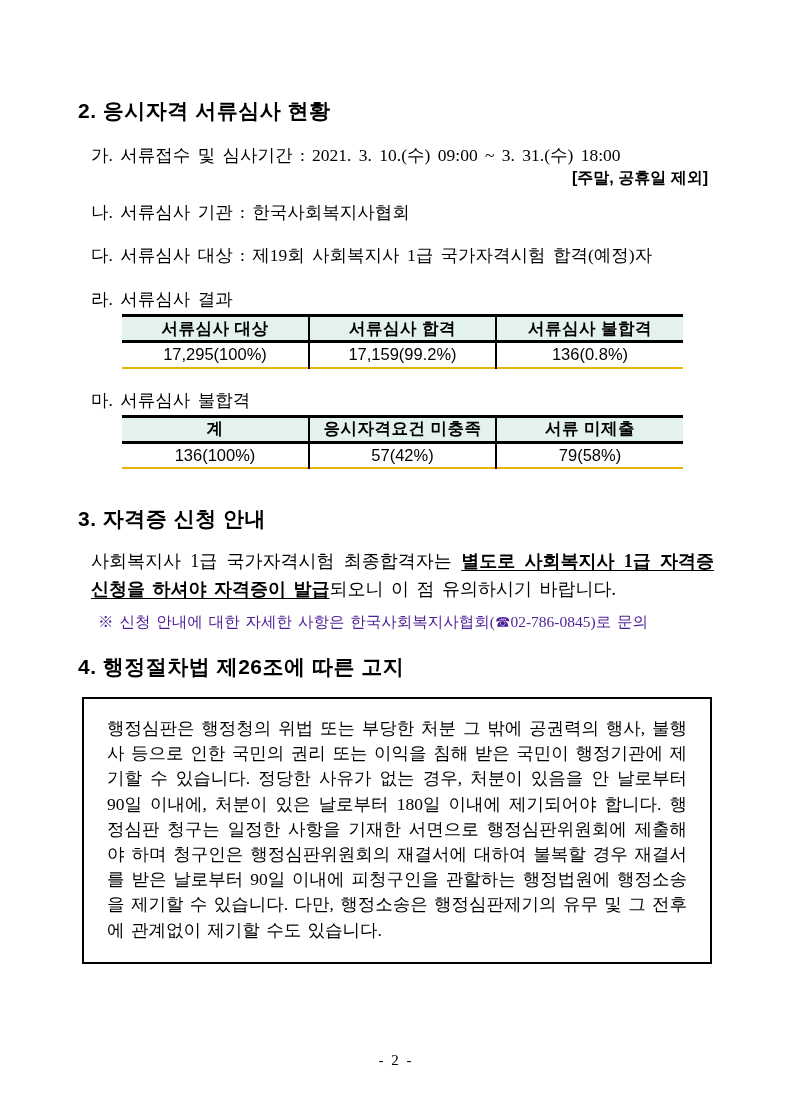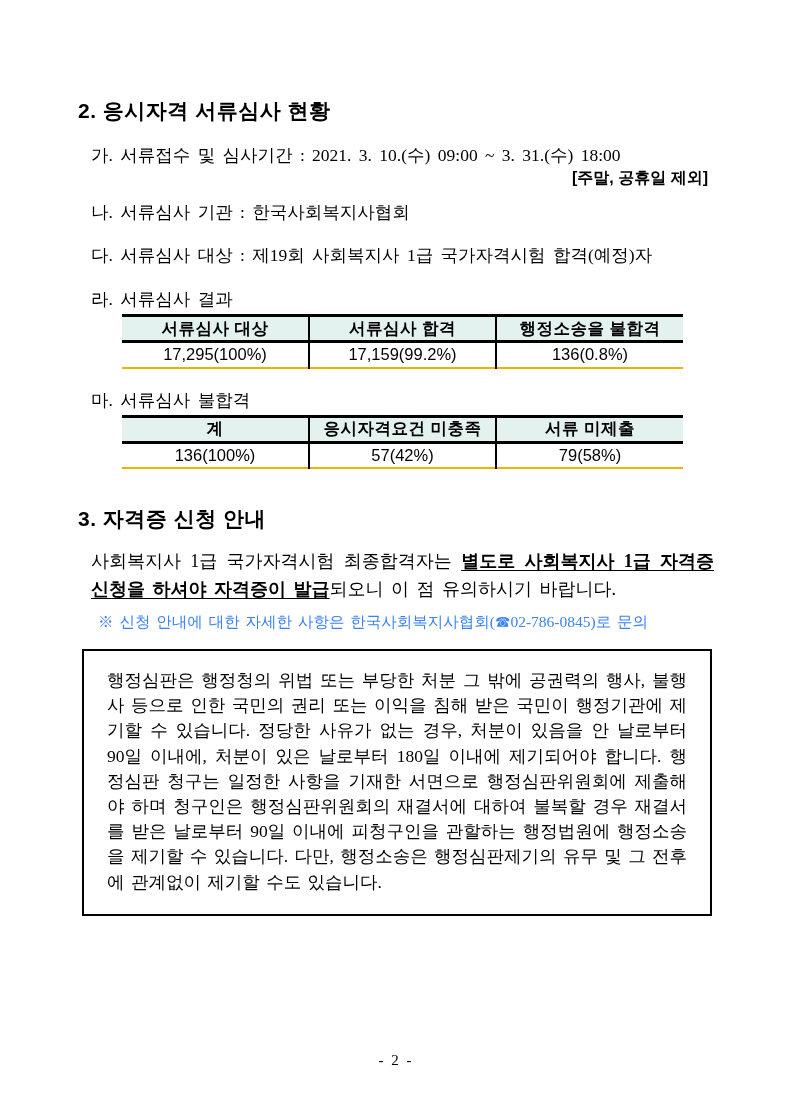--- a/index.html
+++ b/index.html
@@ -80,21 +80,21 @@
     line-height: 27.5px;
     text-align: justify;
     word-spacing: 3px;
   }
   .cert-para .emph {
     font-weight: bold;
     text-decoration: underline;
     text-underline-offset: 3px;
   }
   .apply-note {
-    color: #3b82f6;
+    color: #4c1d95;
     font-size: 15.5px;
     line-height: 20px;
     margin: 9px 0 0 20px;
     word-spacing: 2px;
   }
 
   
   .notice-box {
     border: 2px solid #000;
     margin: 17px 4px 0 4px;
@@ -126,21 +126,21 @@
   <div class="weekend-note">[주말, 공휴일 제외]</div>
   <div class="doc-item mt-na">나. 서류심사 기관 : 한국사회복지사협회</div>
   <div class="doc-item mt-da">다. 서류심사 대상 : 제19회 사회복지사 1급 국가자격시험 합격(예정)자</div>
   <div class="doc-item mt-ra">라. 서류심사 결과</div>
 
   <table class="review-table">
     <thead>
       <tr>
         <th>서류심사 대상</th>
         <th>서류심사 합격</th>
-        <th>행정소송을 불합격</th>
+        <th>서류심사 불합격</th>
       </tr>
     </thead>
     <tbody>
       <tr>
         <td>17,295(100%)</td>
         <td>17,159(99.2%)</td>
         <td>136(0.8%)</td>
       </tr>
     </tbody>
   </table>
@@ -163,20 +163,21 @@
       </tr>
     </tbody>
   </table>
 
   <h2 class="sec-title sec-title-3">3. 자격증 신청 안내</h2>
 
   <p class="cert-para"><span>사회복지사 1급 국가자격시험 최종합격자는 </span><span class="emph">별도로 사회복지사 1급 자격증 신청을 하셔야 자격증이 발급</span><span>되오니 이 점 유의하시기 바랍니다.</span></p>
 
   <div class="apply-note">※ 신청 안내에 대한 자세한 사항은 한국사회복지사협회(☎02-786-0845)로 문의</div>
 
+  <h2 class="sec-title sec-title-4">4. 행정절차법 제26조에 따른 고지</h2>
 
   <div class="notice-box">
     <p>행정심판은 행정청의 위법 또는 부당한 처분 그 밖에 공권력의 행사, 불행사 등으로 인한 국민의 권리 또는 이익을 침해 받은 국민이 행정기관에 제기할 수 있습니다. 정당한 사유가 없는 경우, 처분이 있음을 안 날로부터 90일 이내에, 처분이 있은 날로부터 180일 이내에 제기되어야 합니다. 행정심판 청구는 일정한 사항을 기재한 서면으로 행정심판위원회에 제출해야 하며 청구인은 행정심판위원회의 재결서에 대하여 불복할 경우 재결서를 받은 날로부터 90일 이내에 피청구인을 관할하는 행정법원에 행정소송을 제기할 수 있습니다. 다만, 행정소송은 행정심판제기의 유무 및 그 전후에 관계없이 제기할 수도 있습니다.</p>
   </div>
 
   <div class="page-number">- 2 -</div>
 
 </div>
 
 </body></html>

